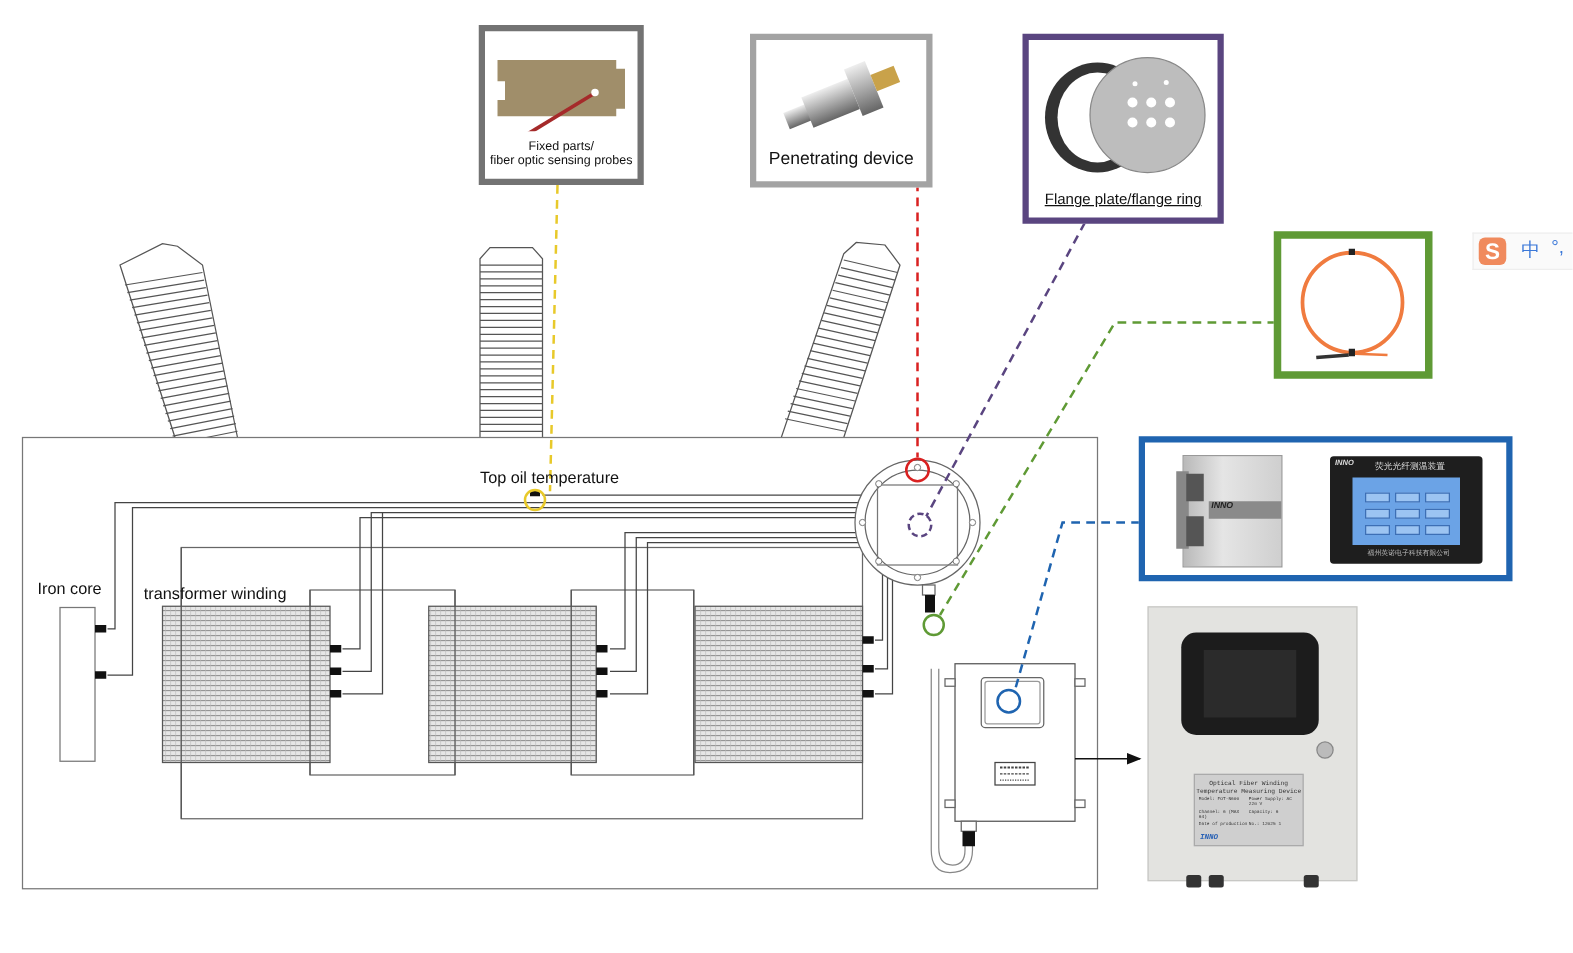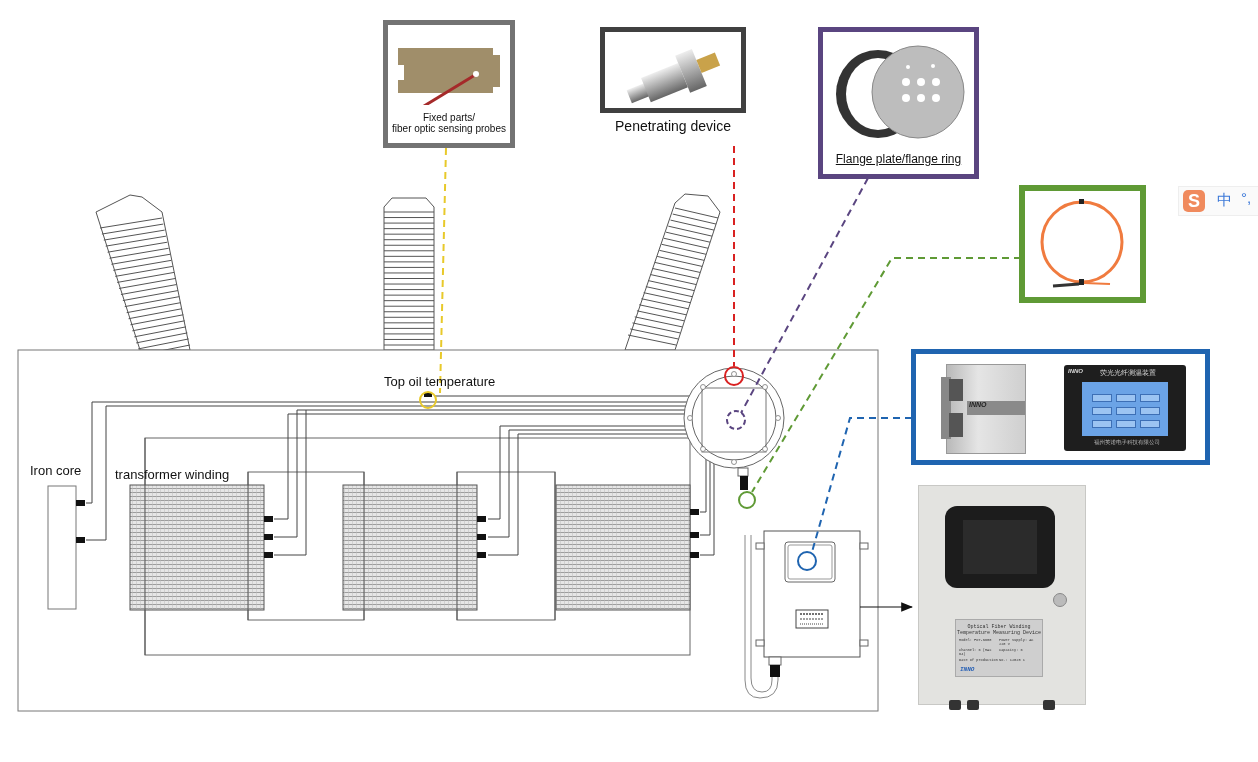--- a/index.html
+++ b/index.html
@@ -226,21 +226,21 @@
     <path d="M10,23 L105,23 L105,30 L112,30 L112,62 L105,62 L105,68 L10,68 L10,55 L16,55 L16,40 L10,40 Z" fill="#a08e6a"></path>
     <line x1="18" y1="92" x2="87" y2="50" stroke="#a52a2a" stroke-width="3"></line>
     <circle cx="88" cy="49" r="3" fill="#fff"></circle>
   </svg>
   <div class="cap" style="top:87px;font-size:10px;line-height:11px;">
     <div>Fixed parts/</div>
     <div>fiber optic sensing probes</div>
   </div>
 </div>
 
-<div class="callout" style="left:600px;top:27px;width:146px;height:86px;border:5px solid #404040;">
+<div class="callout" style="left:600px;top:27px;width:146px;height:123px;border:5px solid #a3a3a3;">
   <svg width="136" height="80" style="position:absolute;left:0;top:0">
     <defs>
         <linearGradient id="metal" x1="0" y1="0" x2="0" y2="1">
           <stop offset="0" stop-color="#eee"></stop>
           <stop offset="0.5" stop-color="#aaa"></stop>
           <stop offset="1" stop-color="#666"></stop>
         </linearGradient>
       </defs>
     <g transform="rotate(-22 68 45)">
       <rect x="20" y="40" width="20" height="14" fill="url(#metal)"></rect>

